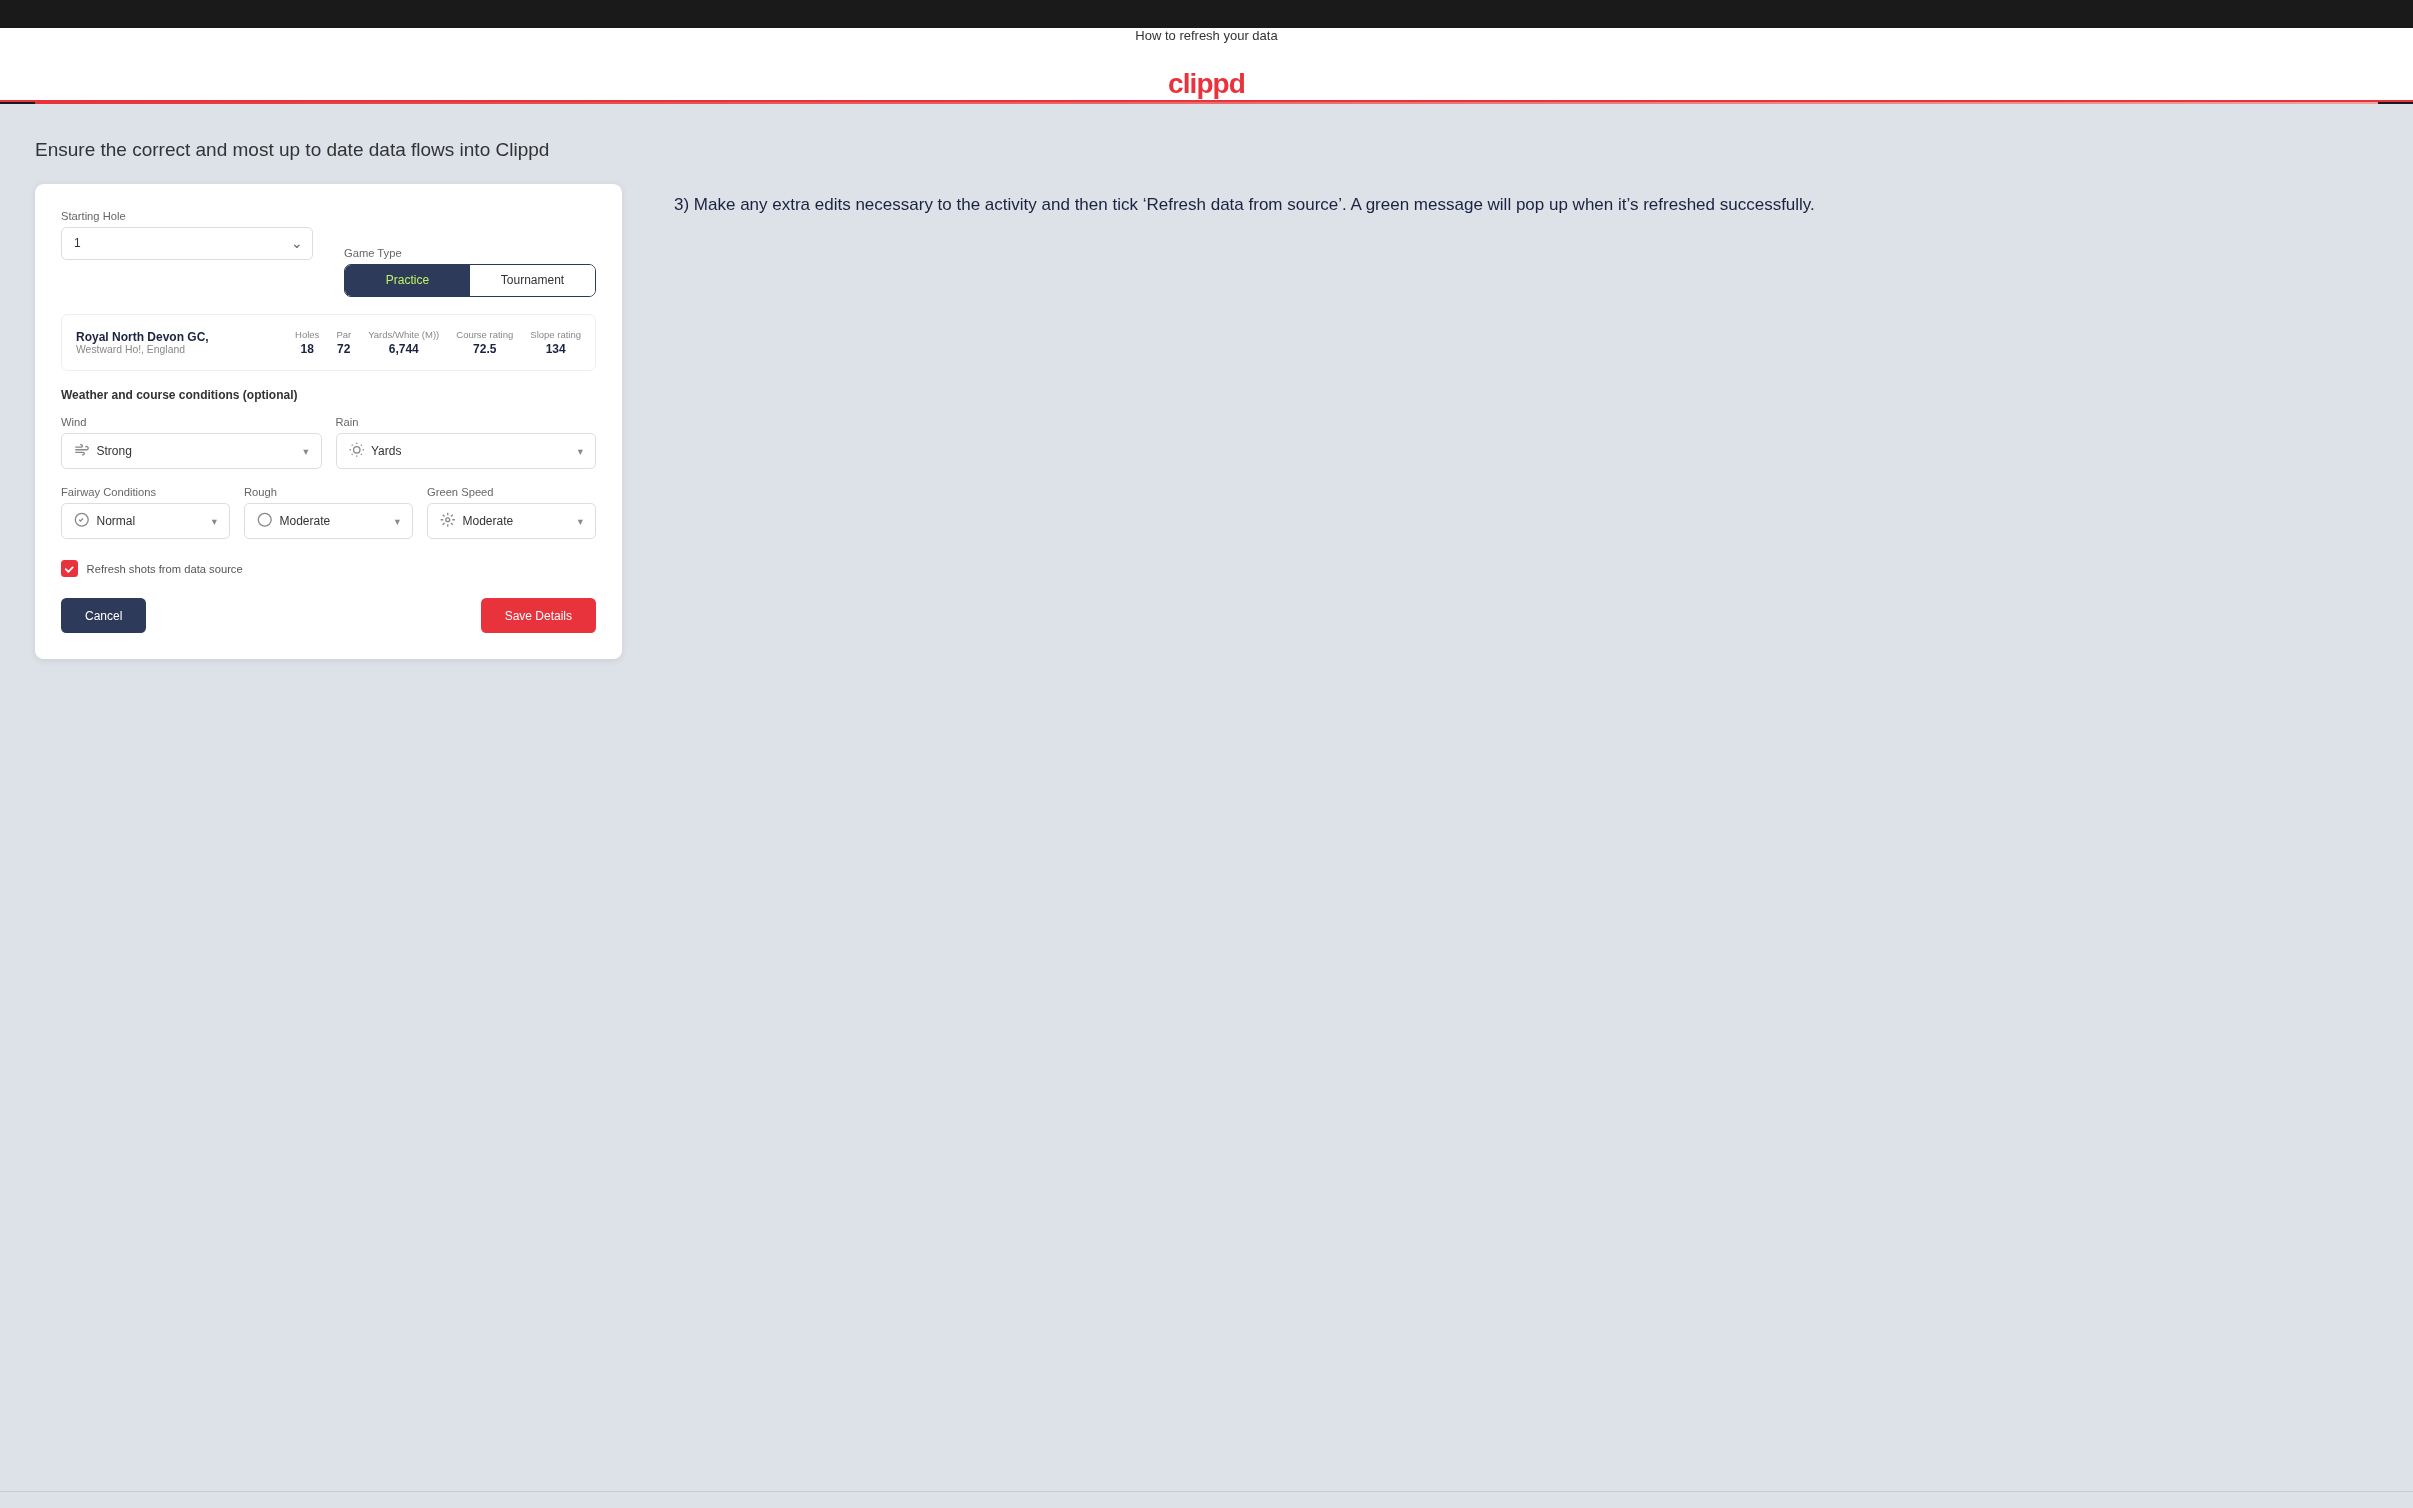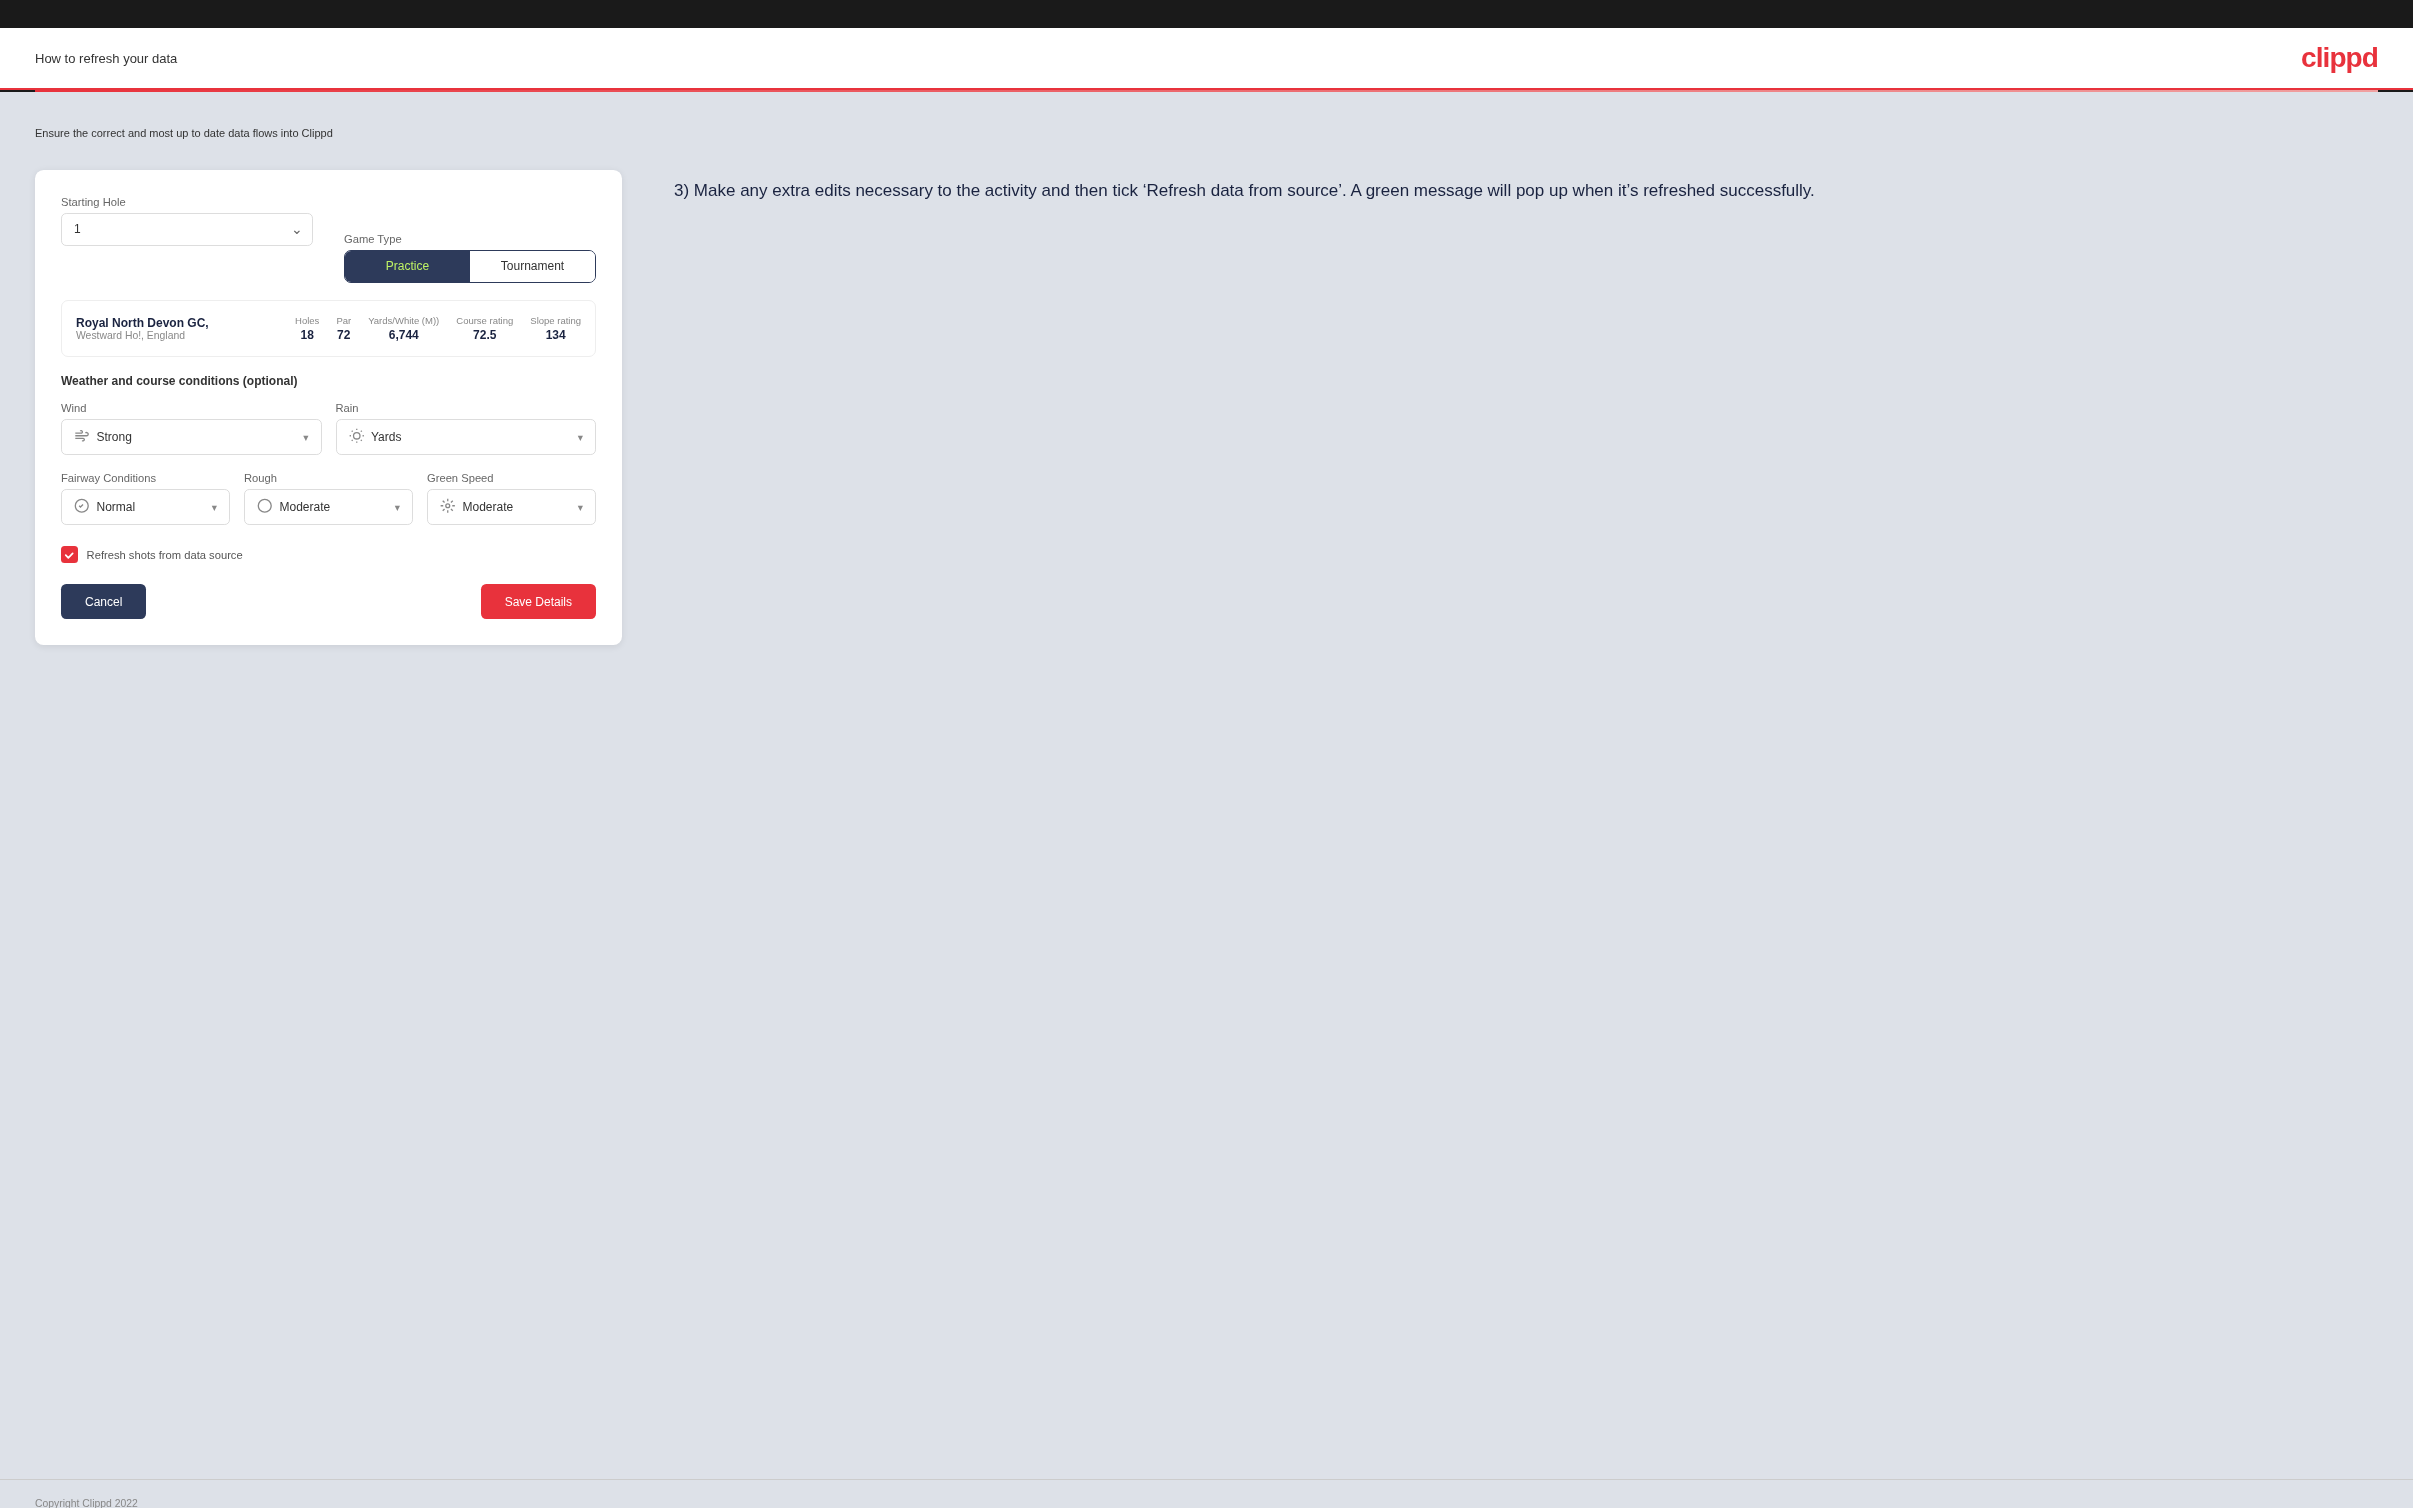--- a/index.html
+++ b/index.html
@@ -13,22 +13,23 @@
       background: #1a1a1a;
       height: 28px;
     }
 
     .header {
       background: #fff;
       display: flex;
       align-items: center;
       justify-content: space-between;
       padding: 0 35px;
-      height: 62px;
+      height: 74px;
       border-bottom: 2.6px solid #e8323c;
+      flex-direction: column;
     }
 
     .header-title {
       font-size: 13px;
       color: #333;
     }
 
     .logo {
       font-size: 28px;
       font-weight: 800;
@@ -43,23 +44,23 @@
     }
 
     .page-title {
       font-size: 22.4px;
       font-weight: 700;
       color: #1a2340;
       margin-bottom: 7px;
     }
 
     .page-subtitle {
-      font-size: 11px;
+      font-size: 19px;
       color: #333;
-      margin-bottom: 31px;
+      margin-bottom: 23px;
     }
 
     .content-area {
       display: flex;
       gap: 52px;
       align-items: flex-start;
     }
 
     .form-card {
       background: #fff;

